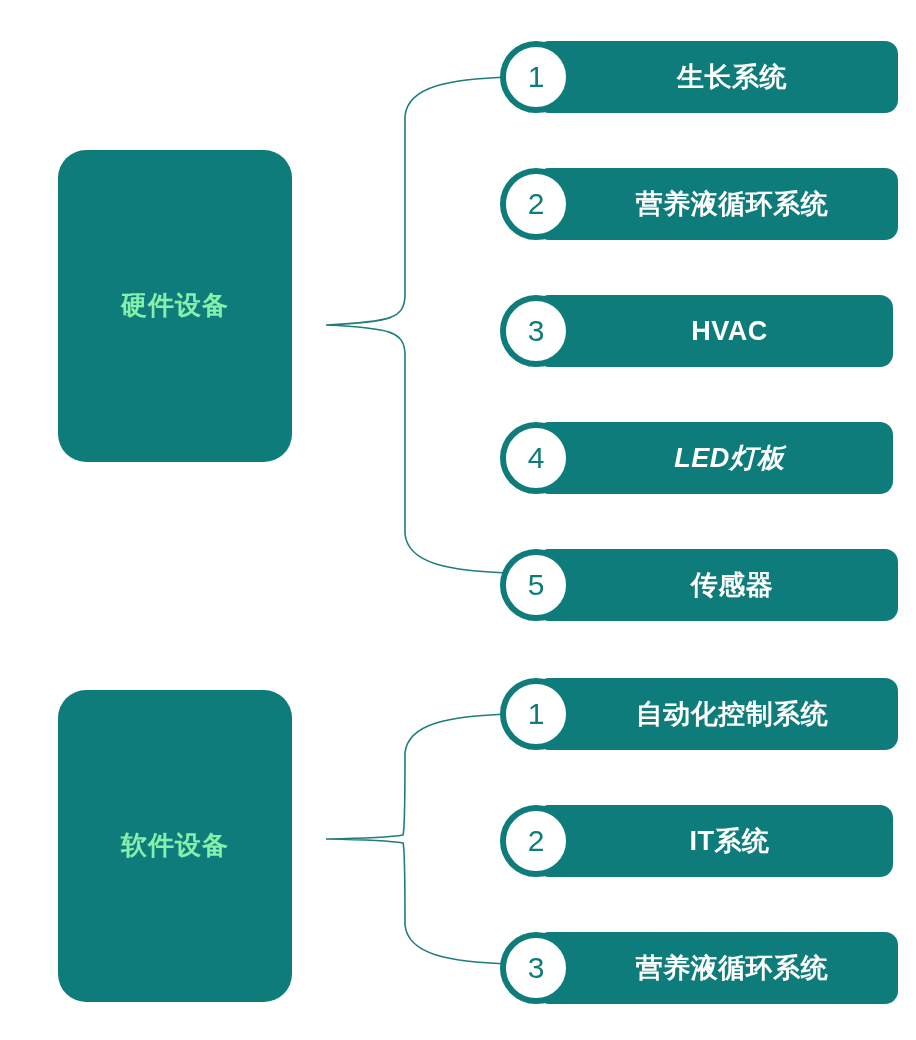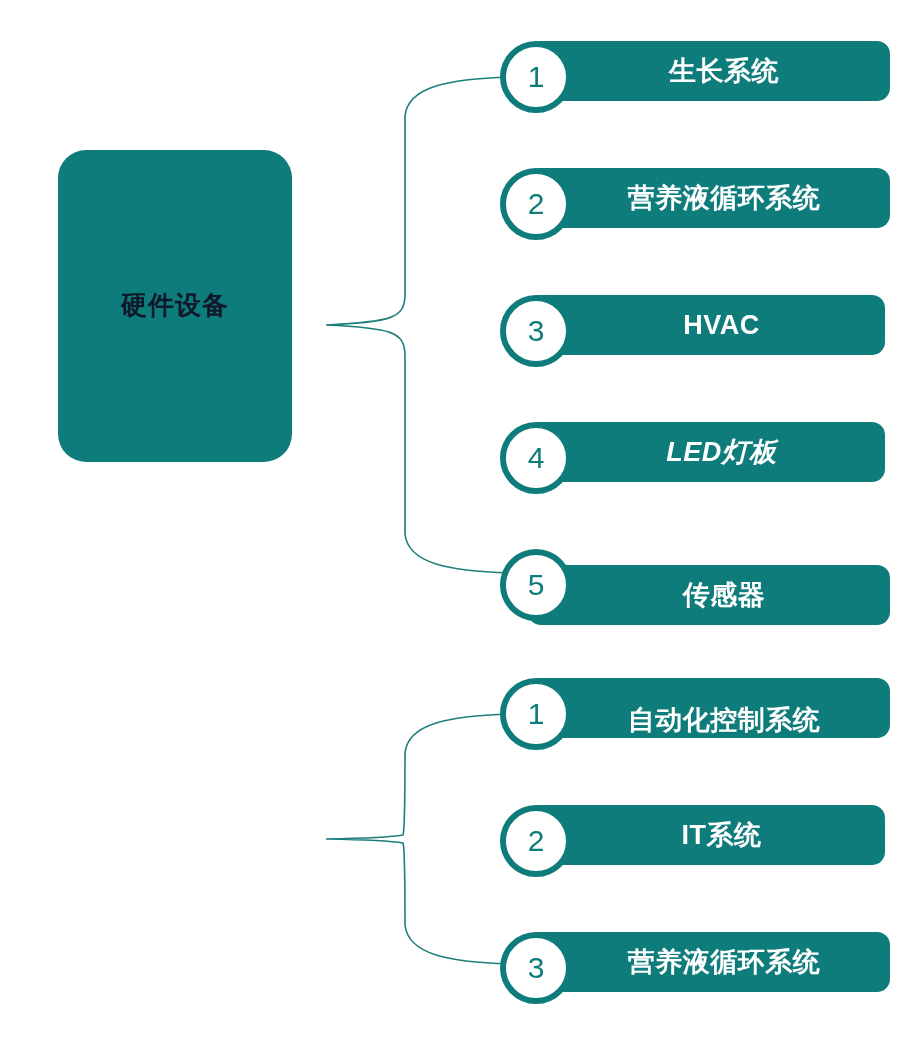--- a/index.html
+++ b/index.html
@@ -27,21 +27,21 @@
   .cat-box {
     position: absolute;
     background: #0E7C7B;
     border-radius: 28px;
     display: flex;
     align-items: center;
     justify-content: center;
     box-sizing: border-box;
   }
   .cat-box .cat-label {
-    color: #0f172a;
+    color: #86efac;
     font-size: 26px;
     font-weight: bold;
     letter-spacing: 1px;
     line-height: 1.2;
     text-align: left;
     white-space: nowrap;
   }
 
   #cat-hardware { left: 58px;  top: 150px; width: 234px; height: 312px; }
   #cat-software { left: 58px;  top: 690px; width: 234px; height: 312px; }
@@ -56,23 +56,23 @@
     pointer-events: none;
   }
 
   
   .item-row {
     position: absolute;
     height: 72px;
   }
   .item-bar {
     position: absolute;
-    left: 28px;
-    top: 0;
-    height: 60px;
+    left: 36px;
+    top: 0;
+    height: 72px;
     background: #0E7C7B;
     border-radius: 13px;
     display: flex;
     align-items: center;
     box-sizing: border-box;
   }
   .item-label {
     color: #ffffff;
     font-size: 27px;
     font-weight: bold;
@@ -164,31 +164,34 @@
   <div class="item-row" style="left:500px; top:422px; width:390px;">
     <div class="item-bar" style="width:357px;font-style:italic;">
       <span class="item-label">LED灯板</span>
     </div>
     <div class="item-circle">
       <span class="item-num">4</span>
     </div>
   </div>
 
   <div class="item-row" style="left:500px; top:549px; width:390px;">
-    <div class="item-bar" style="width:362px;margin-top:16px;">
+    <div class="item-bar" style="width:362px;">
       <span class="item-label">传感器</span>
     </div>
     <div class="item-circle">
       <span class="item-num">5</span>
     </div>
   </div>
 
+  <div class="cat-box" id="cat-software">
+    <span class="cat-label">软件设备</span>
+  </div>
 
   <div class="item-row" style="left:500px; top:678px; width:390px;">
-    <div class="item-bar" style="width:362px;align-items:flex-end;">
+    <div class="item-bar" style="width:362px;">
       <span class="item-label">自动化控制系统</span>
     </div>
     <div class="item-circle">
       <span class="item-num">1</span>
     </div>
   </div>
 
   <div class="item-row" style="left:500px; top:805px; width:390px;">
     <div class="item-bar" style="width:357px;">
       <span class="item-label">IT系统</span>

